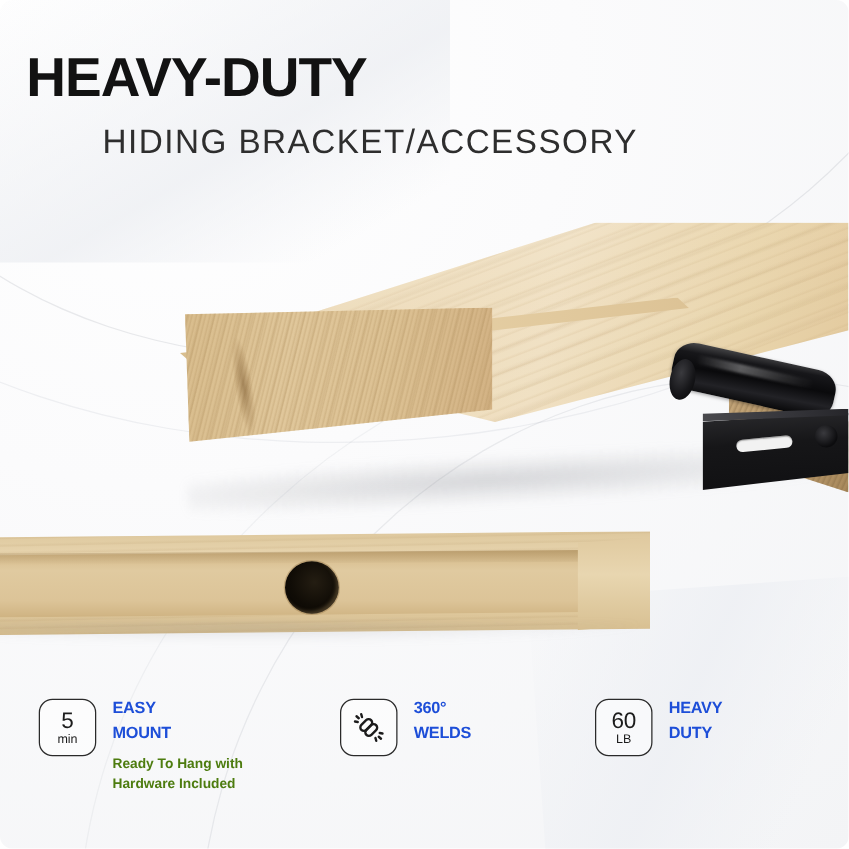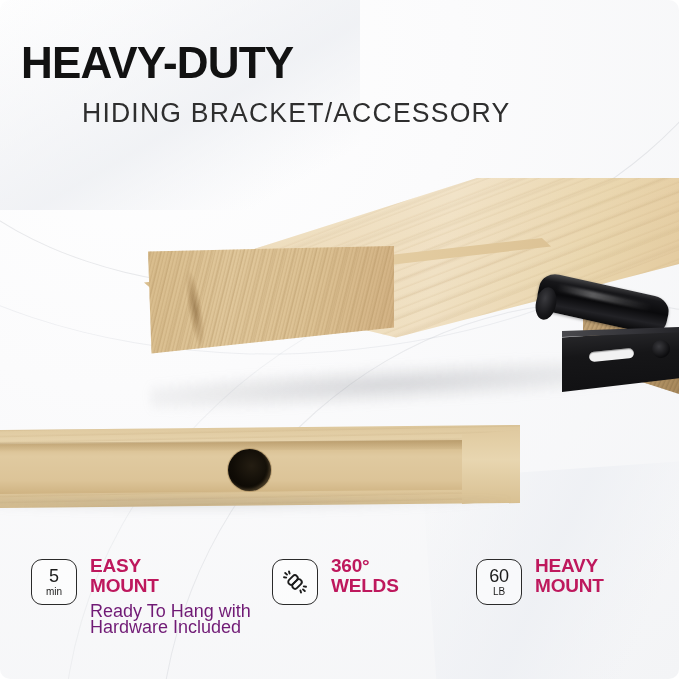--- a/index.html
+++ b/index.html
@@ -341,33 +341,33 @@
     font-weight: 400;
     line-height: 11px;
     color: #1c1c1c;
     margin-top: 1px;
     text-align: right;
   }
   .badge-icon { width: 26px; height: 26px; display: block; }
 
   .f-text { padding-top: 0px; }
   .f-title {
-    font-size: 19px;
+    font-size: 13px;
     font-weight: 700;
     line-height: 20px;
-    color: #be185d;
+    color: #1d4ed8;
     letter-spacing: -0.2px;
     white-space: pre-line;
   }
   .f-desc {
     margin-top: 7px;
-    font-size: 18px;
-    font-weight: 400;
+    font-size: 11px;
+    font-weight: 700;
     line-height: 16px;
-    color: #701a75;
+    color: #4d7c0f;
     white-space: pre-line;
   }
 </style>
 </head>
 <body>
 
 <div id="page">
 
   <div class="bg-base"></div>
   <div class="swoosh sw1"></div>
@@ -443,18 +443,18 @@
       </div>
     </div>
 
     <div class="feature f3">
       <div class="badge-box">
         <span class="badge-num">60</span>
         <span class="badge-unit">LB</span>
       </div>
       <div class="f-text">
         <div class="f-title">HEAVY
-MOUNT</div>
+DUTY</div>
       </div>
     </div>
 
   </div>
 </div>
 
 </body></html>

